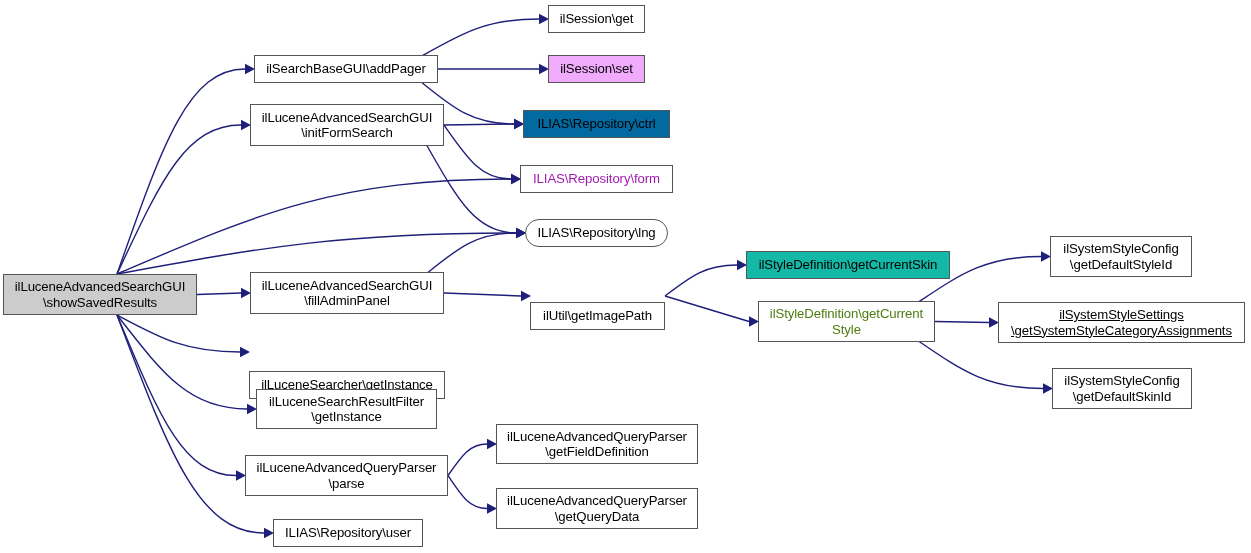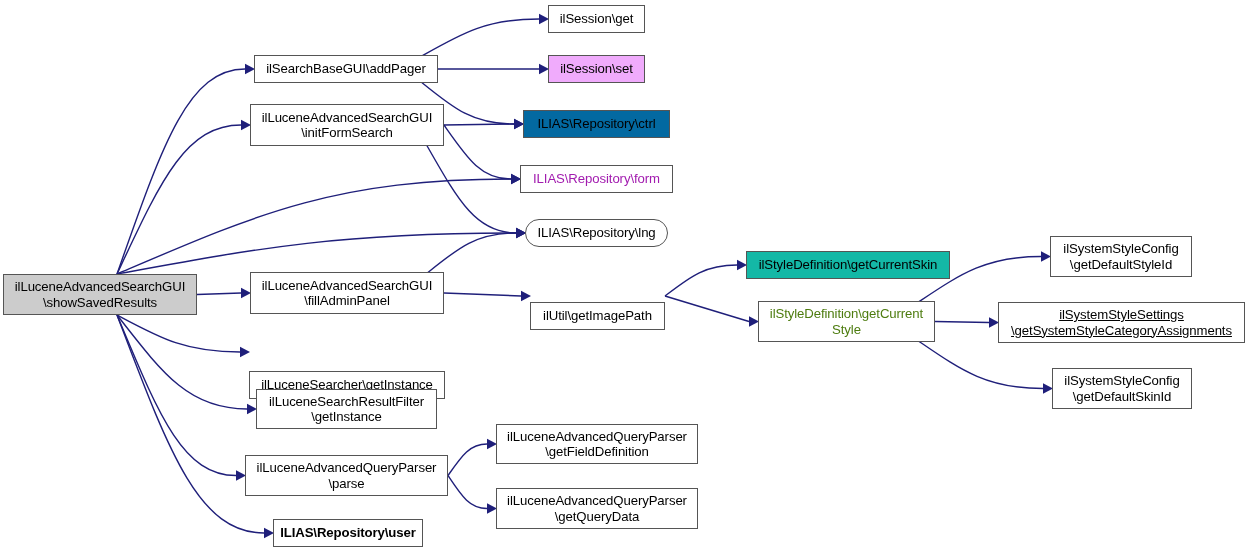--- a/index.html
+++ b/index.html
@@ -143,21 +143,21 @@
       <div class="node" style="left: 520px; top: 165px; width: 153px; height: 28px; border-color: rgb(85, 85, 85); background: rgb(255, 255, 255); color: #a21caf;">ILIAS\Repository\form</div>
       <div class="node" style="left: 525px; top: 219px; width: 143px; height: 28px; border-color: rgb(85, 85, 85); background: rgb(255, 255, 255); color: rgb(0, 0, 0); border-radius: 14px;">ILIAS\Repository\lng</div>
       <div class="node" style="left: 250px; top: 272px; width: 194px; height: 42px; border-color: rgb(85, 85, 85); background: rgb(255, 255, 255); color: rgb(0, 0, 0);">ilLuceneAdvancedSearchGUI
 \fillAdminPanel</div>
       <div class="node" style="left: 530px; top: 282px; width: 135px; height: 28px; border-color: rgb(85, 85, 85); background: rgb(255, 255, 255); color: rgb(0, 0, 0); margin-top: 20px;">ilUtil\getImagePath</div>
       <div class="node" style="left: 249px; top: 338px; width: 196px; height: 28px; border-color: rgb(85, 85, 85); background: rgb(255, 255, 255); color: rgb(0, 0, 0); margin-top: 33px;">ilLuceneSearcher\getInstance</div>
       <div class="node" style="left: 256px; top: 389px; width: 181px; height: 40px; border-color: rgb(85, 85, 85); background: rgb(255, 255, 255); color: rgb(0, 0, 0);">ilLuceneSearchResultFilter
 \getInstance</div>
       <div class="node" style="left: 245px; top: 455px; width: 203px; height: 41px; border-color: rgb(85, 85, 85); background: rgb(255, 255, 255); color: rgb(0, 0, 0);">ilLuceneAdvancedQueryParser
 \parse</div>
-      <div class="node" style="left: 273px; top: 519px; width: 150px; height: 28px; border-color: rgb(85, 85, 85); background: rgb(255, 255, 255); color: rgb(0, 0, 0); font-weight: bold;">ILIAS\Repository\user</div>
+      <div class="node" style="left: 273px; top: 519px; width: 150px; height: 28px; border-color: rgb(85, 85, 85); background: rgb(255, 255, 255); color: rgb(0, 0, 0);">ILIAS\Repository\user</div>
       <div class="node" style="left: 496px; top: 424px; width: 202px; height: 40px; border-color: rgb(85, 85, 85); background: rgb(255, 255, 255); color: rgb(0, 0, 0);">ilLuceneAdvancedQueryParser
 \getFieldDefinition</div>
       <div class="node" style="left: 496px; top: 488px; width: 202px; height: 41px; border-color: rgb(85, 85, 85); background: rgb(255, 255, 255); color: rgb(0, 0, 0);">ilLuceneAdvancedQueryParser
 \getQueryData</div>
       <div class="node" style="left: 746px; top: 251px; width: 204px; height: 28px; border-color: rgb(85, 85, 85); background: #14b8a6; color: rgb(0, 0, 0);">ilStyleDefinition\getCurrentSkin</div>
       <div class="node" style="left: 758px; top: 301px; width: 177px; height: 41px; border-color: rgb(85, 85, 85); background: rgb(255, 255, 255); color: #4d7c0f;">ilStyleDefinition\getCurrent
 Style</div>
       <div class="node" style="left: 1050px; top: 236px; width: 142px; height: 41px; border-color: rgb(85, 85, 85); background: rgb(255, 255, 255); color: rgb(0, 0, 0);">ilSystemStyleConfig
 \getDefaultStyleId</div>
       <div class="node" style="left: 998px; top: 302px; width: 247px; height: 41px; border-color: rgb(85, 85, 85); background: rgb(255, 255, 255); color: rgb(0, 0, 0); text-decoration: underline;">ilSystemStyleSettings

